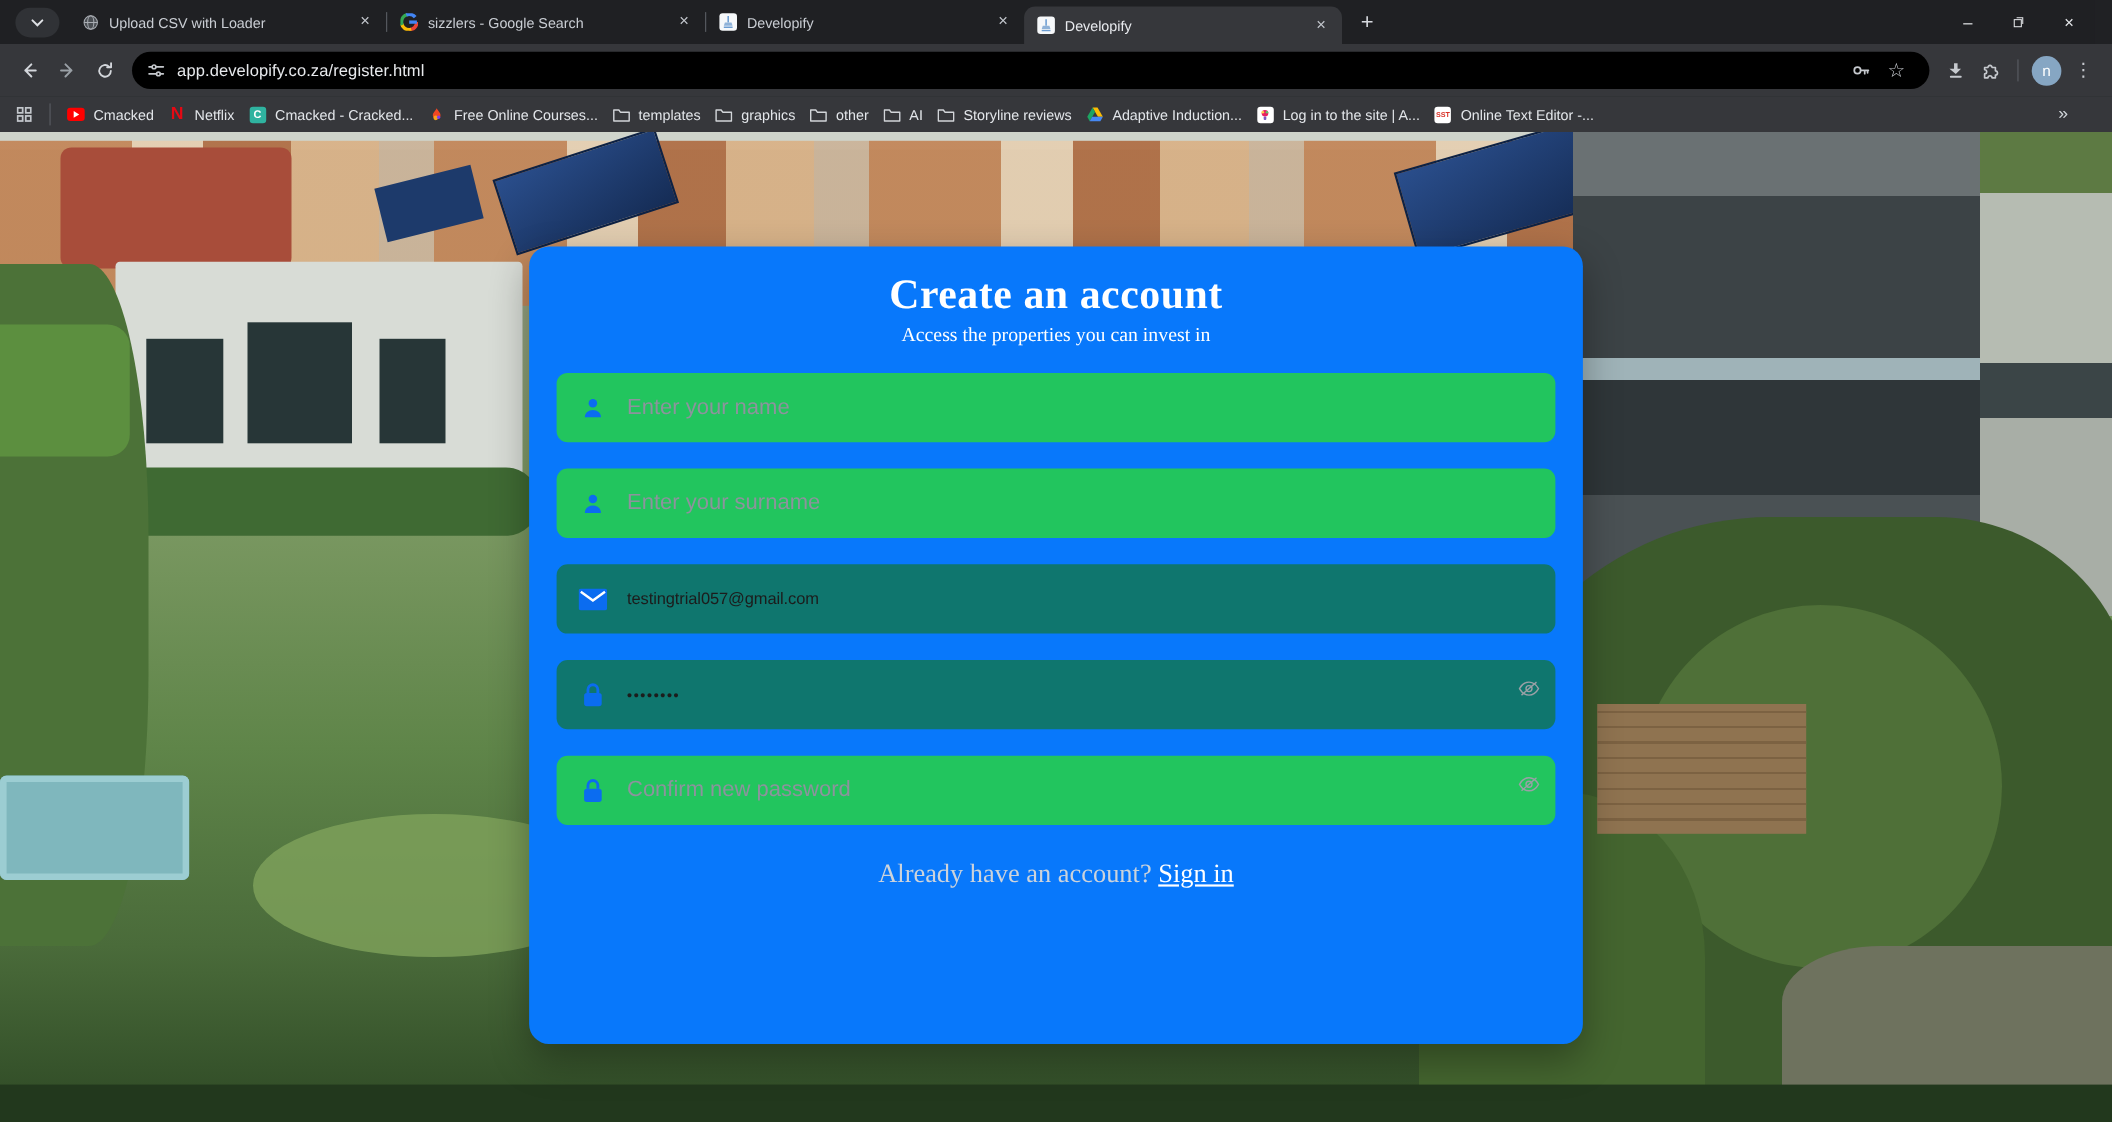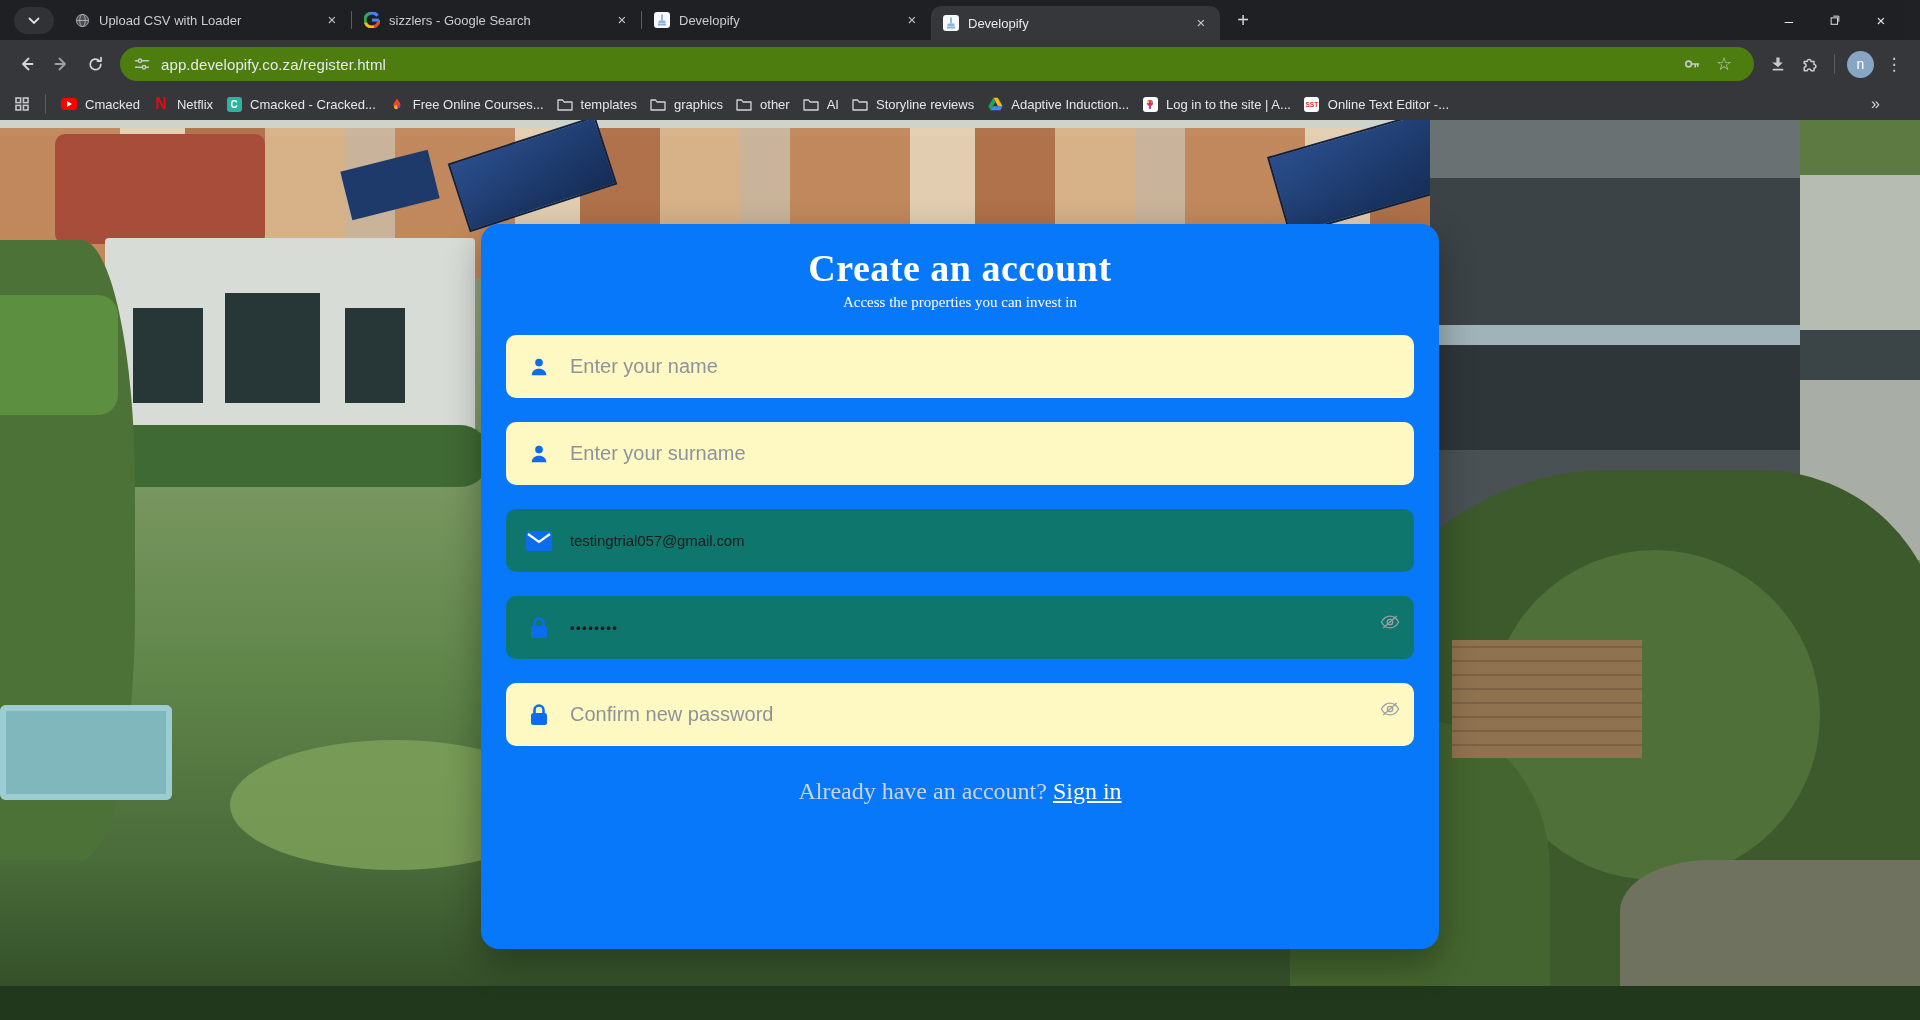--- a/index.html
+++ b/index.html
@@ -25,21 +25,21 @@
   .wc { width:46px; height:40px; display:flex; align-items:center; justify-content:center;
         color:#e6e8eb; font-size:15px; cursor:pointer; }
   .favicon { width:16px; height:16px; flex:0 0 16px; display:flex; align-items:center; justify-content:center; }
   .fav-dev { background:#f6f8fa; border-radius:3px; }
 
   
   .toolbar { position:absolute; top:40px; left:0; right:0; height:48px; background:#36373b;
              display:flex; align-items:center; padding:0 10px; }
   .navbtn { width:34px; height:34px; border:none; background:transparent; border-radius:50%;
             display:flex; align-items:center; justify-content:center; cursor:pointer; }
-  .omnibox { flex:1; height:34px; margin:0 8px; background:#4d7c0f; border-radius:17px;
+  .omnibox { flex:1; height:34px; margin:0 8px; background:#000000; border-radius:17px;
              display:flex; align-items:center; padding:0 14px; }
   .url { margin-left:11px; font-size:15px; color:#e7e9ec; letter-spacing:.1px; }
   .obspace { flex:1; }
   .toolico { width:32px; height:32px; border:none; background:transparent; border-radius:50%;
              display:flex; align-items:center; justify-content:center; cursor:pointer; }
   .star { font-size:18px; color:#c6c9ce; }
   .vsep { width:1px; height:20px; background:#5a5e64; margin:0 8px; }
   .avatar { width:27px; height:27px; border-radius:50%; background:#86a6c3; color:#fff; font-size:14px;
             display:flex; align-items:center; justify-content:center; cursor:pointer; margin:0 4px; }
   .menudots { font-size:17px; color:#c6c9ce; font-family:"DejaVu Sans", sans-serif; }
@@ -90,24 +90,24 @@
                   background-image:repeating-linear-gradient(0deg,transparent 0 12px,#7c6242 12px 14px); }
   .bg-lawn1     { top:620px; left:230px; width:330px; height:130px; background:#7fa35b; border-radius:50%; opacity:.8; }
   .bg-rocks     { top:740px; left:1620px; width:300px; height:170px; background:#6e725e; border-radius:30% 0 0 0; }
   .bg-bottom    { left:0; right:0; bottom:0; height:34px; background:#22381d; }
 
   
   .card { position:absolute; left:481px; top:104px; width:958px; height:725px; border-radius:18px;
           background:#0878fb; box-shadow:0 14px 36px rgba(0,0,0,.32); text-align:center;
           font-family:"Liberation Serif", serif; color:#fff; }
   .card h1 { margin-top:22px; font-size:38px; font-weight:bold; letter-spacing:.5px; }
-  .card .sub { margin-top:4px; font-size:15px; }
+  .card .sub { margin-top:4px; font-size:18px; }
   .fields { margin-top:24px; display:flex; flex-direction:column; gap:24px; align-items:center; }
   .field { position:relative; width:908px; height:63px; }
-  .field input { width:100%; height:100%; border:none; outline:none; border-radius:10px; background:#fef9c3;
+  .field input { width:100%; height:100%; border:none; outline:none; border-radius:10px; background:#22c55e;
                  padding:0 50px 0 64px; font-family:"Liberation Sans", sans-serif; color:#1c1c1c; }
   .field.filled input { background:#0f766e; }
   .in-lg { font-size:20px; }
   .in-md { font-size:15px; letter-spacing:-.1px; }
   .in-dots { font-size:13px; font-weight:bold; letter-spacing:1.5px; }
   .field input::placeholder { color:#8d939d; opacity:1; }
   .ficon { position:absolute; left:20px; top:50%; transform:translateY(-50%); width:26px; height:26px;
            display:flex; align-items:center; justify-content:center; pointer-events:none; }
   .eye { position:absolute; right:13px; top:15px; width:22px; height:22px; border:none; background:transparent;
          display:flex; align-items:center; justify-content:center; cursor:pointer; }

